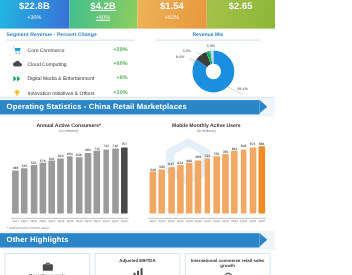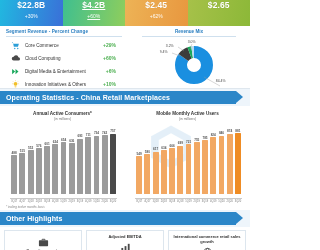--- a/index.html
+++ b/index.html
@@ -141,21 +141,21 @@
   <div class="kpi-row">
     <div class="kpi-card c0">
       <div class="kpi-val">$22.8B</div>
       <div class="kpi-chg">+30%</div>
     </div>
     <div class="kpi-card c1">
       <div class="kpi-val">$4.2B</div>
       <div class="kpi-chg">+60%</div>
     </div>
     <div class="kpi-card c2">
-      <div class="kpi-val">$2.45</div>
+      <div class="kpi-val">$1.54</div>
       <div class="kpi-chg">+62%</div>
     </div>
     <div class="kpi-card c3">
       <div class="kpi-val">$2.65</div>
       <div class="kpi-chg">+67%</div>
     </div>
   </div>
 
   <div class="mid">
 

